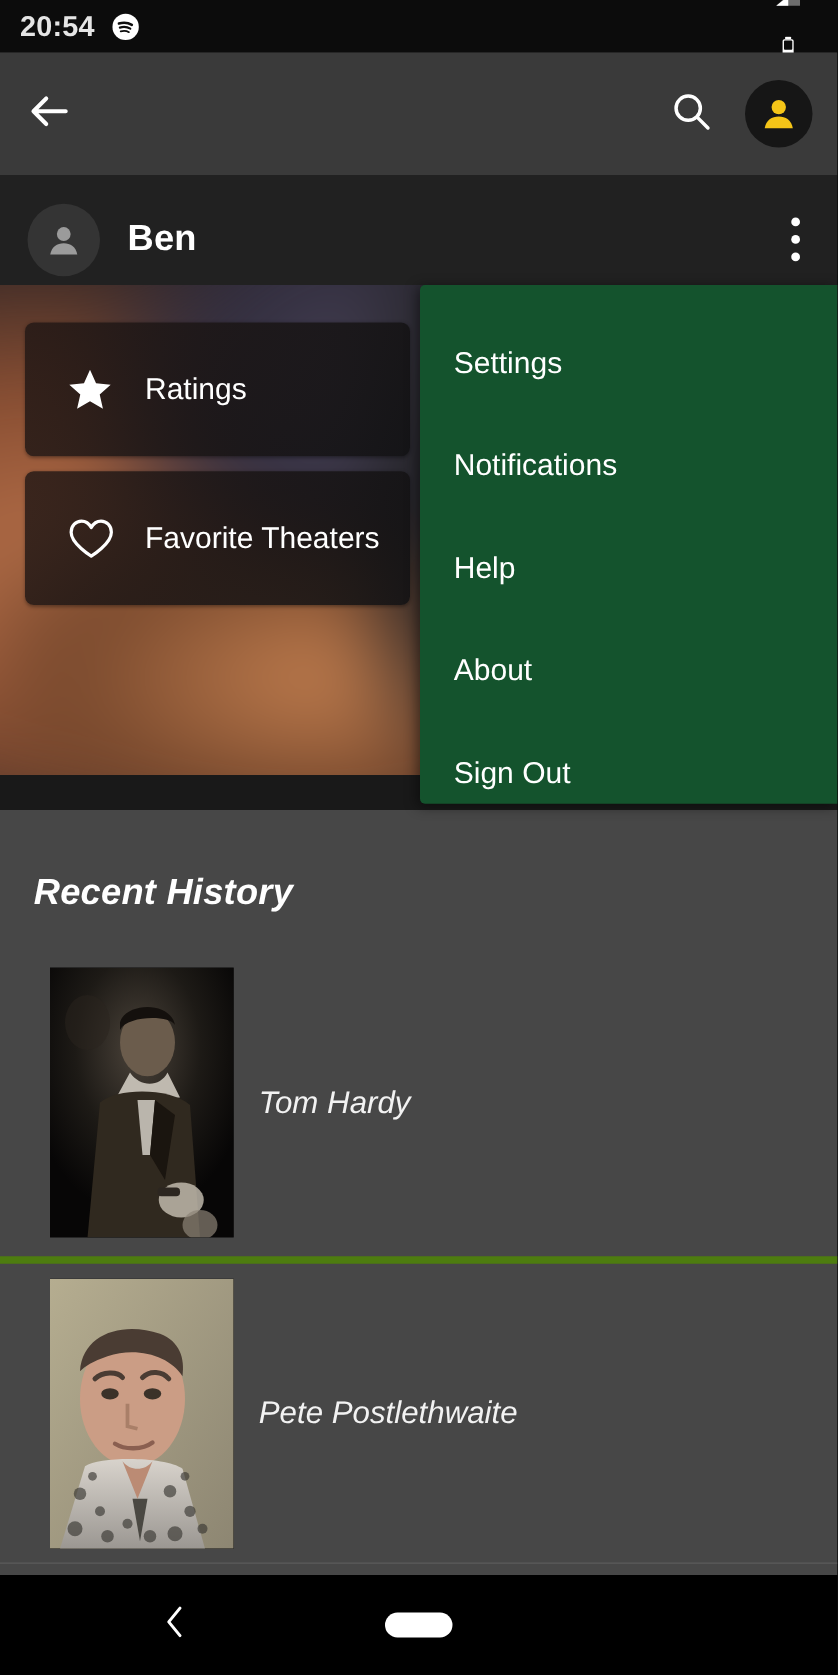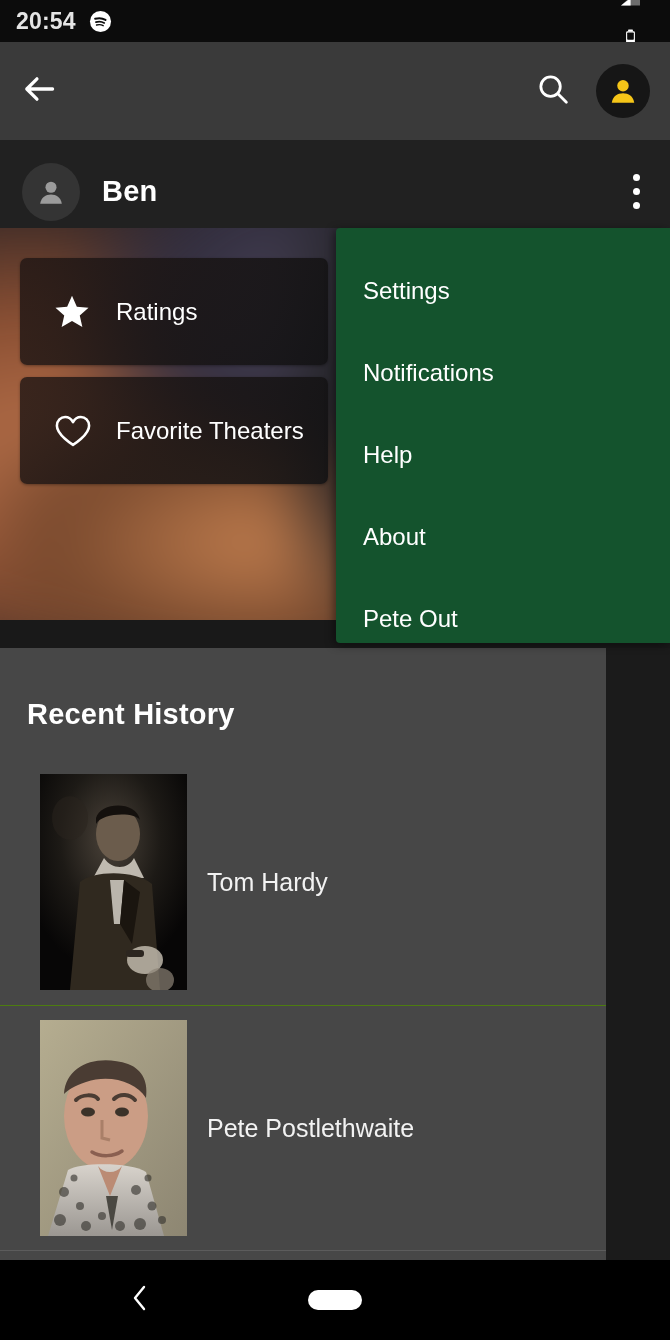--- a/index.html
+++ b/index.html
@@ -93,33 +93,34 @@
     color:#fff; font-size:24px;
   }
 
   
   .gap-strip {
     position:absolute; left:0; top:620px; width:670px; height:28px; background:#191919;
   }
 
   
   .history {
-    position:absolute; left:0; top:648px; width:606px; height:612px;
+    position:absolute; left:0; top:648px; width:670px; height:612px;
     background:#474747;
+    font-style:italic;
   }
   .history-title {
     color:#fff; font-size:29px; font-weight:700; padding:50px 0 0 27px;
     letter-spacing:0.2px;
   }
   .hist-list { margin-top:28px; }
   .hist-row {
     position:relative; display:flex; align-items:center; padding:0 0 0 40px;
     height:246px;
   }
-  .hist-row + .hist-row { border-top:1px solid #4d7c0f; }
+  .hist-row + .hist-row { border-top:6px solid #4d7c0f; }
   .hist-row:last-child { border-bottom:1px solid #5c5c5c; }
   .thumb {
     width:147px; height:216px; flex:0 0 auto; overflow:hidden; background:#111;
     position:relative;
   }
   .thumb svg { display:block; width:147px; height:216px; }
   .hist-name { margin-left:20px; color:#f2f2f2; font-size:25px; }
 
   
   .navbar {
@@ -247,21 +248,21 @@
     <div class="menu-item">
       <span>Notifications</span>
     </div>
     <div class="menu-item">
       <span>Help</span>
     </div>
     <div class="menu-item">
       <span>About</span>
     </div>
     <div class="menu-item">
-      <span>Pete Out</span>
+      <span>Sign Out</span>
     </div>
   </div>
 
   <div class="history">
     <div class="history-title">Recent History</div>
     <div class="hist-list">
 
       <div class="hist-row">
         <span class="thumb">
           <svg viewBox="0 0 147 216" preserveAspectRatio="none">

